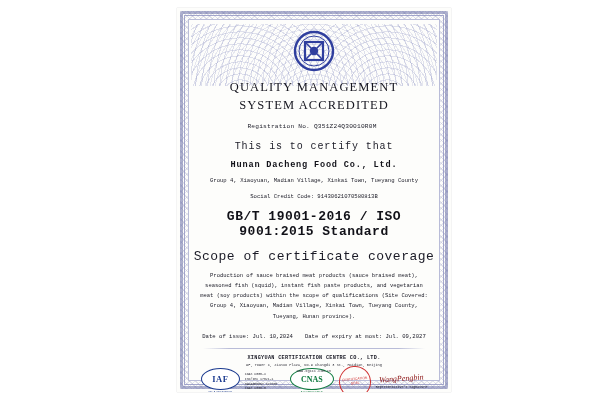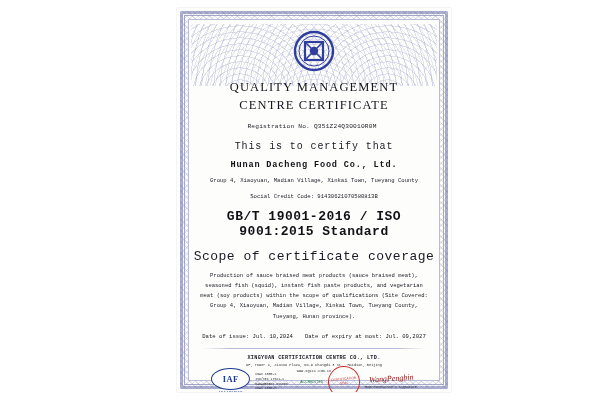--- a/index.html
+++ b/index.html
@@ -320,21 +320,21 @@
           <circle cx="21" cy="21" r="19" fill="none" stroke="#2f3e9e" stroke-width="2.4"></circle>
           <circle cx="21" cy="21" r="15" fill="none" stroke="#2f3e9e" stroke-width="1"></circle>
           <rect x="12" y="12" width="18" height="18" fill="none" stroke="#2f3e9e" stroke-width="2.2"></rect>
           <path d="M12 12 L30 30 M30 12 L12 30" stroke="#2f3e9e" stroke-width="1.6"></path>
           <circle cx="21" cy="21" r="4.2" fill="#2f3e9e"></circle>
         </svg>
       </div>
 
       <div class="title">
         <div>QUALITY MANAGEMENT</div>
-        <div>CENTRE CERTIFICATE</div>
+        <div>SYSTEM ACCREDITED</div>
       </div>
 
       <div class="reg-no">
         <span>Registration No.</span>
         <span>Q351Z24Q30010R0M</span>
       </div>
 
       <div class="certify">This is to certify that</div>
 
       <div class="company">Hunan Dacheng Food Co., Ltd.</div>
@@ -367,20 +367,21 @@
           <div class="oval">IAF</div>
           <div class="mark-sub">MLA MEMBER</div>
         </div>
 
         <div class="acc-lines" style="white-space:pre-line;">CNAS C000-X
 ISO/IEC 17021-1
 MANAGEMENT SYSTEM
 CNAS C000-M</div>
 
         <div class="cnas-mark">
+          <div class="cnas-oval">CNAS</div>
           <div class="mark-sub cnas-sub">ACCREDITED</div>
         </div>
 
         <div class="red-seal">CERTIFICATION SEAL</div>
 
         <div class="signature">
           <div class="sig-script">WangPengbin</div>
           <div class="sig-label">Representative's Signature</div>
         </div>
       </div>

